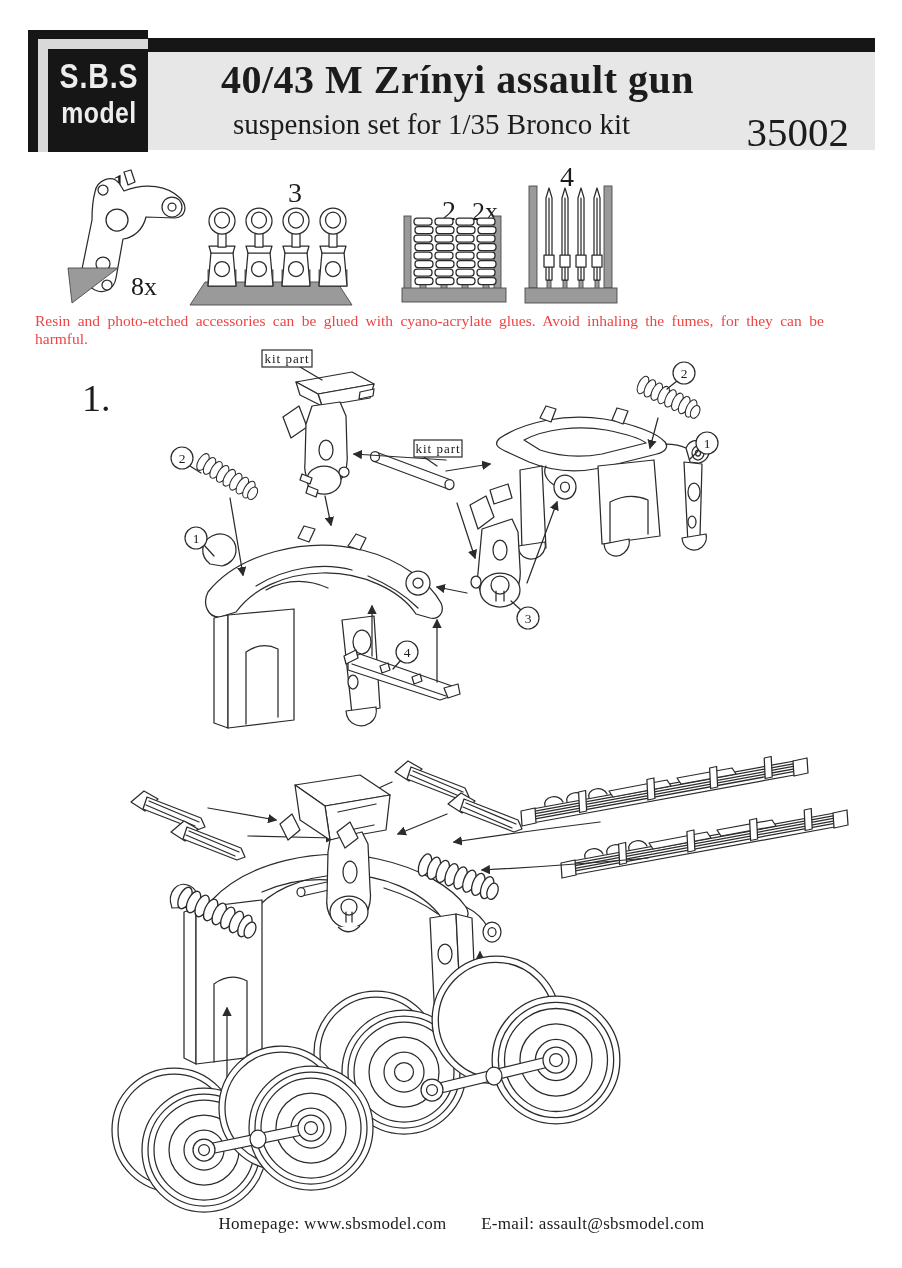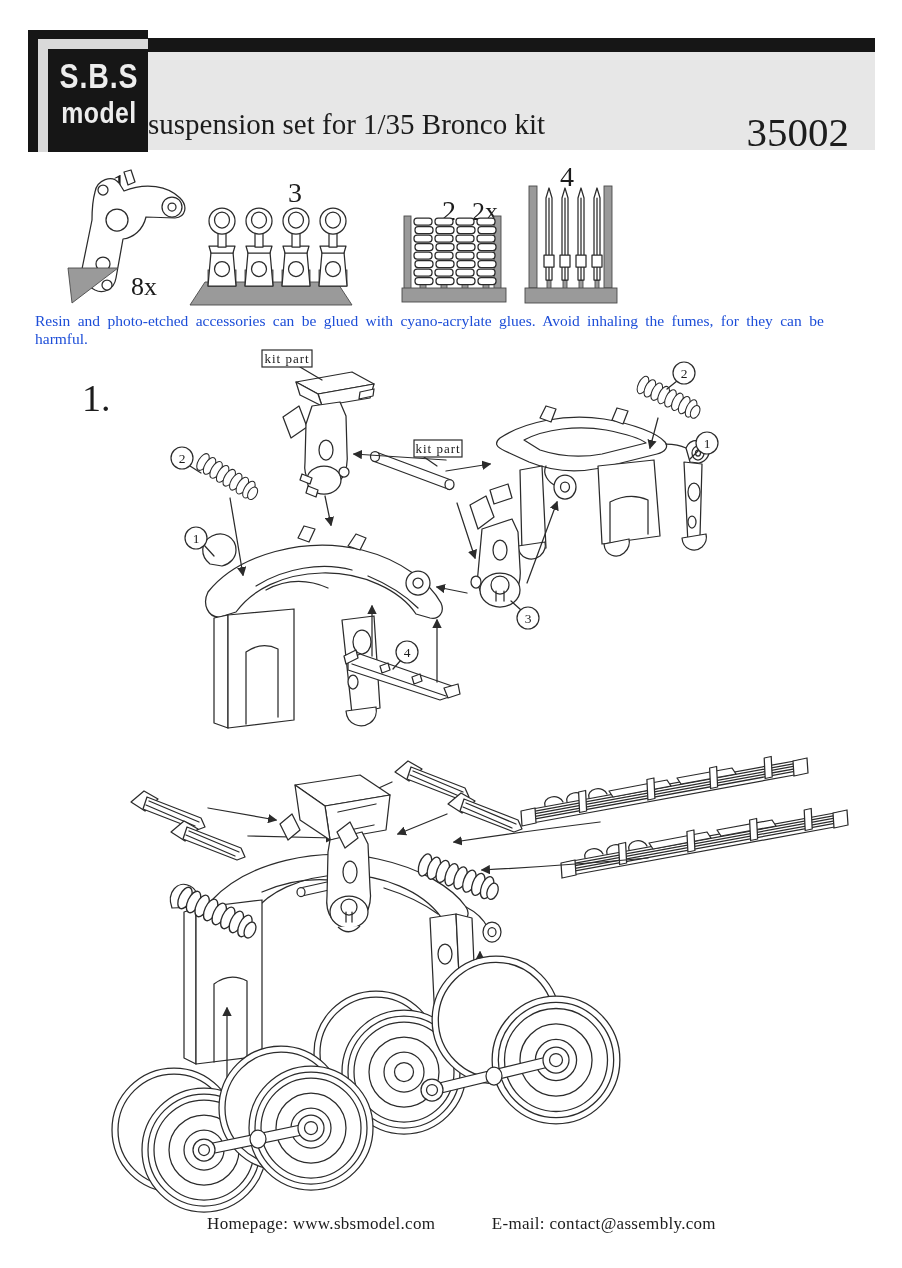--- a/index.html
+++ b/index.html
@@ -11,28 +11,28 @@
   .logo-bracket-v{position:absolute;left:10px;top:9px;width:10px;bottom:0;background:#d9d9d9;}
   .logo-text{position:absolute;left:26px;top:28px;right:4px;text-align:center;
              font-family:"Liberation Sans",sans-serif;font-weight:bold;color:#ededed;
              transform:scale(.92,1.12);transform-origin:center top;}
   .logo-l1{font-size:31px;letter-spacing:1px;line-height:34px;}
   .logo-l2{font-size:27px;letter-spacing:0.5px;line-height:30px;}
   .titlebox{position:absolute;left:148px;top:38px;width:727px;height:112px;background:#e7e7e7;}
   .titlebar{position:absolute;left:0;top:0;width:100%;height:14px;background:#161616;}
   .title{position:absolute;top:18px;left:0;right:108px;text-align:center;
          font-weight:bold;font-size:40px;letter-spacing:.5px;}
-  .subtitle{position:absolute;top:70px;left:0;right:160px;text-align:left;font-size:29px;}
+  .subtitle{position:absolute;top:70px;left:0;right:160px;text-align:center;font-size:29px;}
   .prodcode{position:absolute;top:70px;right:26px;font-size:41px;}
   
-  .warning{position:absolute;top:312px;left:35px;width:834px;font-size:15.5px;word-spacing:3.5px;color:#1d4ed8;}
+  .warning{position:absolute;top:312px;left:35px;width:834px;font-size:15.5px;word-spacing:3.5px;color:#ef4444;}
   .step-num{position:absolute;top:376px;left:82px;font-size:38px;}
   .final-caption{position:absolute;top:743px;left:42px;font-size:21px;}
   .footer{position:absolute;top:1214px;left:0;width:100%;text-align:center;font-size:17px;letter-spacing:.3px;}
-  .footer span{margin:0 26px;}
+  .footer span{margin:0 15px;}
   
   svg{position:absolute;left:0;overflow:visible;}
   .ln{fill:none;stroke:#2b2b2b;stroke-width:1.25;stroke-linejoin:round;stroke-linecap:round;}
   .wt{fill:#ffffff;stroke:#2b2b2b;stroke-width:1.25;stroke-linejoin:round;}
   .gy{fill:#9a9a9a;stroke:#4a4a4a;stroke-width:.9;}
   svg text{font-family:"Liberation Serif",serif;fill:#1c1c1c;}
   .plabel{font-size:28px;}
   .qty{font-size:26px;}
   .kitbox rect{fill:#fff;stroke:#2b2b2b;stroke-width:1.2;}
   .kitbox text{font-size:13px;text-anchor:middle;letter-spacing:1px;}
@@ -47,20 +47,21 @@
   <div class="logo">
     <div class="logo-bracket-h"></div>
     <div class="logo-bracket-v"></div>
     <div class="logo-text">
       <div class="logo-l1">S.B.S</div>
       <div class="logo-l2">model</div>
     </div>
   </div>
   <div class="titlebox">
     <div class="titlebar"></div>
+    <div class="title">40/43 M Zrínyi assault gun</div>
     <div class="subtitle">suspension set for 1/35 Bronco kit</div>
     <div class="prodcode">35002</div>
   </div>
 
   <svg style="top:160px" width="902" height="160" viewBox="0 0 902 160">
     <defs>
       <marker id="ah" viewBox="0 0 10 10" refX="8.5" refY="5" markerWidth="7.5" markerHeight="7.5" orient="auto-start-reverse">
         <path d="M0,0 L10,5 L0,10 z" fill="#2b2b2b"></path>
       </marker>
       <g id="shockpart">
@@ -481,16 +482,16 @@
         <circle class="wt" cx="311" cy="388" r="13"></circle>
           <circle class="wt" cx="311" cy="388" r="6.5"></circle>
         <circle class="wt" cx="204" cy="410" r="11"></circle>
           <circle class="wt" cx="204" cy="410" r="5.5"></circle>
       </g>
     </g>
   </svg>
 
   <div class="footer">
     <span>Homepage: www.sbsmodel.com</span>
-    <span>E-mail: contact@assembly.com</span>
+    <span>E-mail: assault@sbsmodel.com</span>
   </div>
 
 </div>
 
 </body></html>

